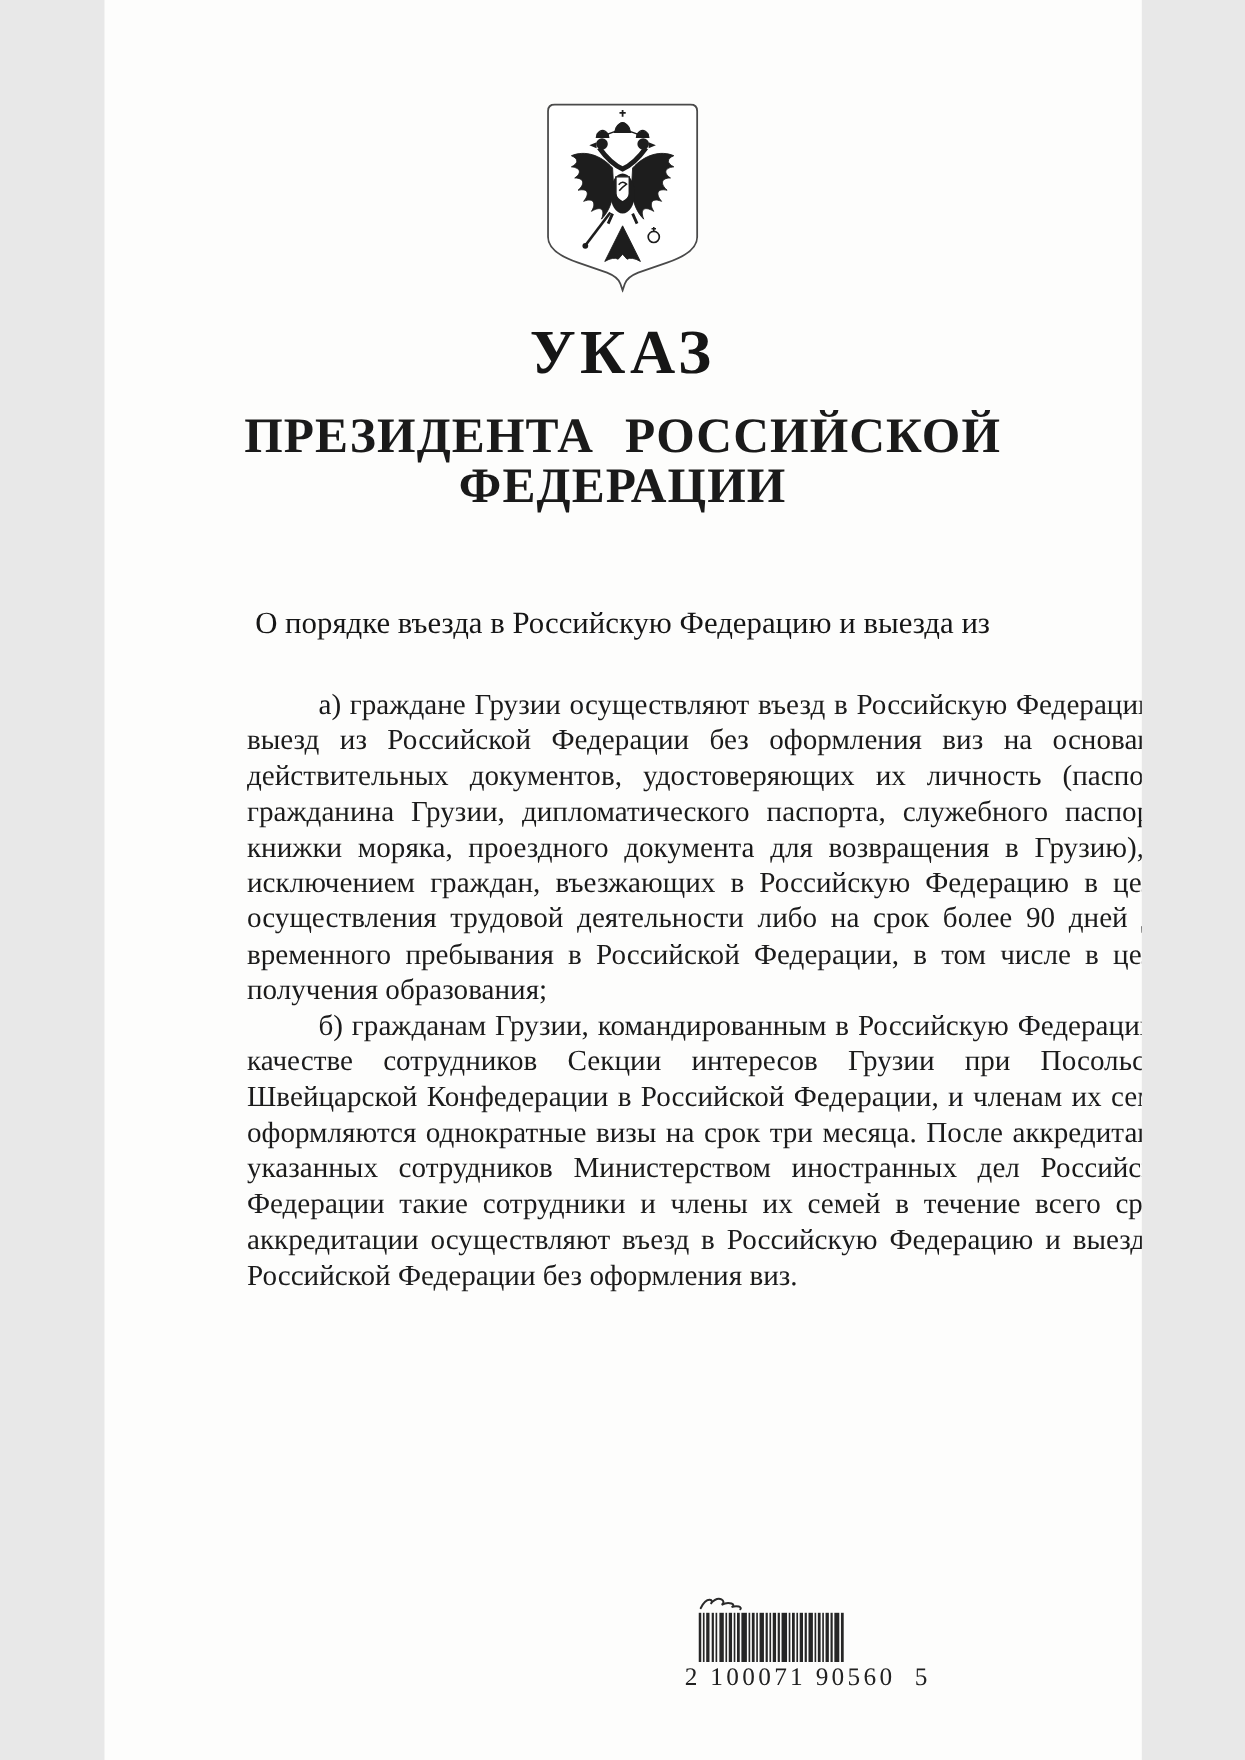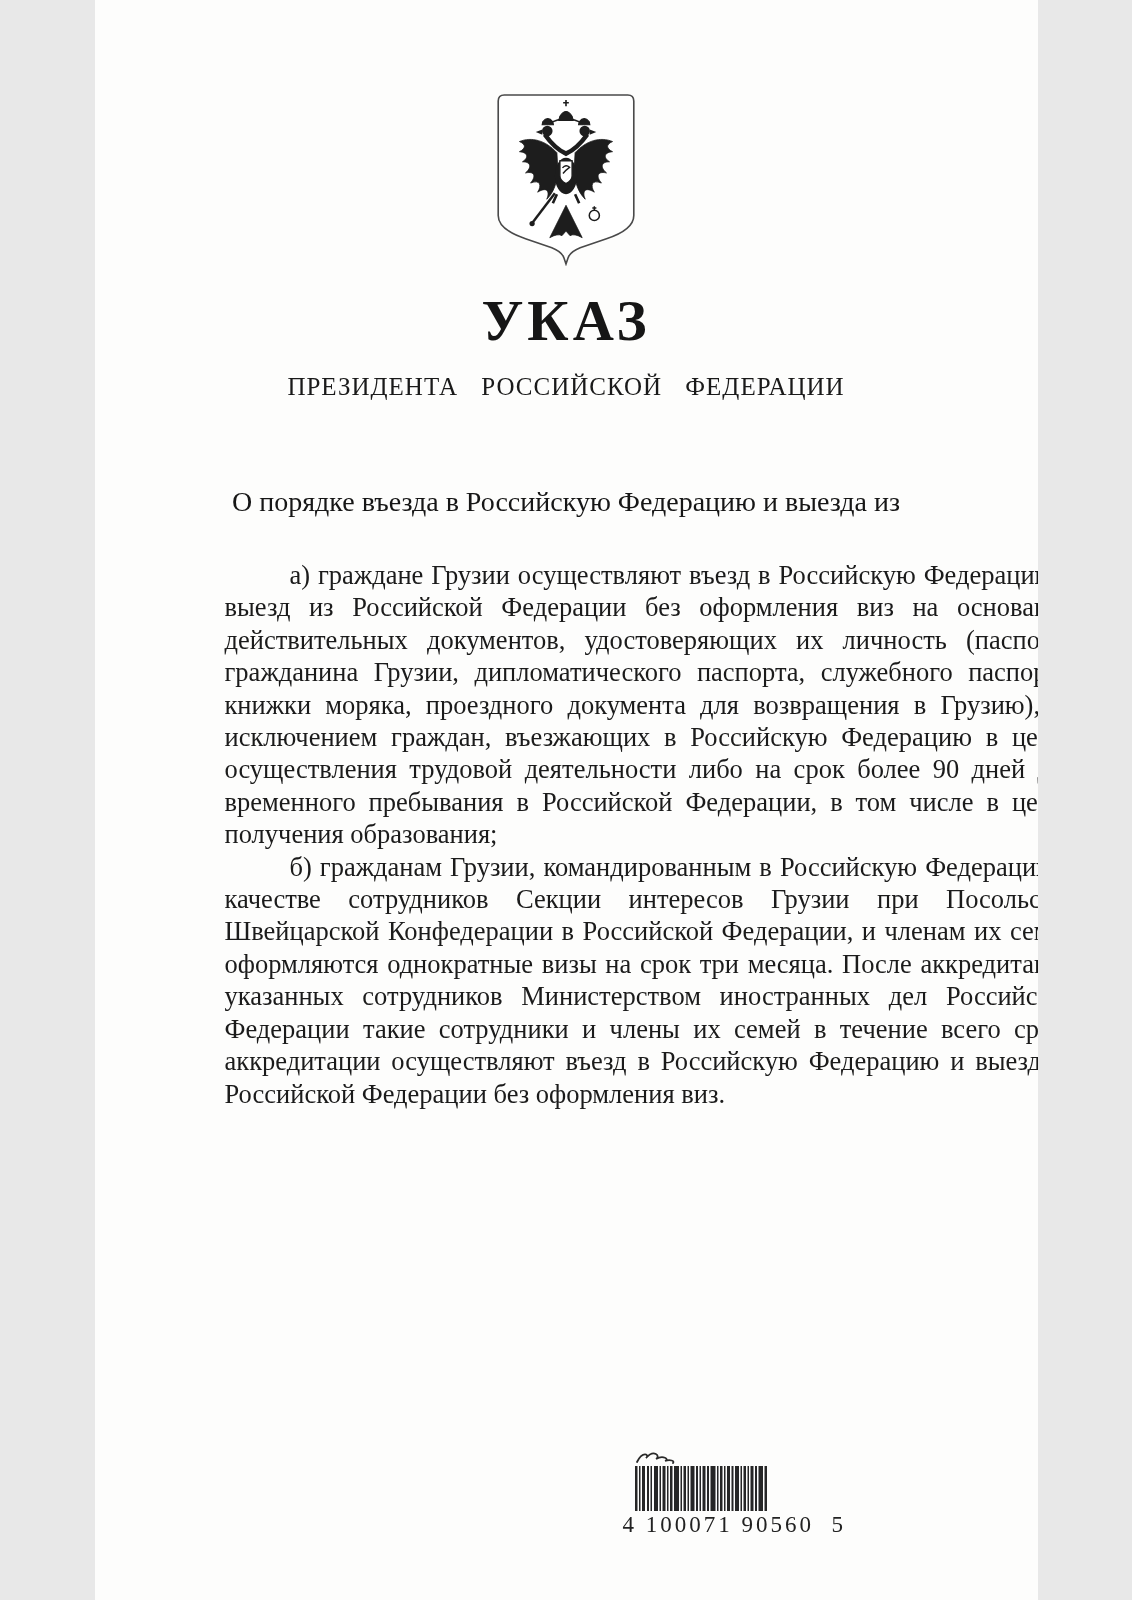--- a/index.html
+++ b/index.html
@@ -25,22 +25,22 @@
     text-align: center;
     font-size: 57px;
     font-weight: 600;
     line-height: 1;
     letter-spacing: 4px;
     color: #161616;
   }
   .subtitle {
     margin-top: 25px;
     text-align: center;
-    font-size: 25px;
-    font-weight: 400;
+    font-size: 45px;
+    font-weight: 700;
     letter-spacing: 1px;
     word-spacing: 16px;
     line-height: 1;
     color: #1a1a1a;
   }
   .subject {
     margin-top: 86px;
     text-align: center;
     font-size: 28px;
     font-weight: normal;
@@ -169,16 +169,16 @@
         <rect x="100" y="0" width="4" height="45"></rect>
         <rect x="105.5" y="0" width="1.5" height="45"></rect>
         <rect x="108.5" y="0" width="2.5" height="45"></rect>
         <rect x="112.5" y="0" width="1.5" height="45"></rect>
         <rect x="115.5" y="0" width="3" height="45"></rect>
         <rect x="120" y="0" width="2" height="45"></rect>
         <rect x="123.5" y="0" width="4.5" height="45"></rect>
         <rect x="129.5" y="0" width="2.5" height="45"></rect>
       </g>
     </svg>
-    <div class="barcode-digits">4 100071 90560  5</div>
+    <div class="barcode-digits">2 100071 90560  5</div>
   </div>
 
 </div>
 
 </body></html>

